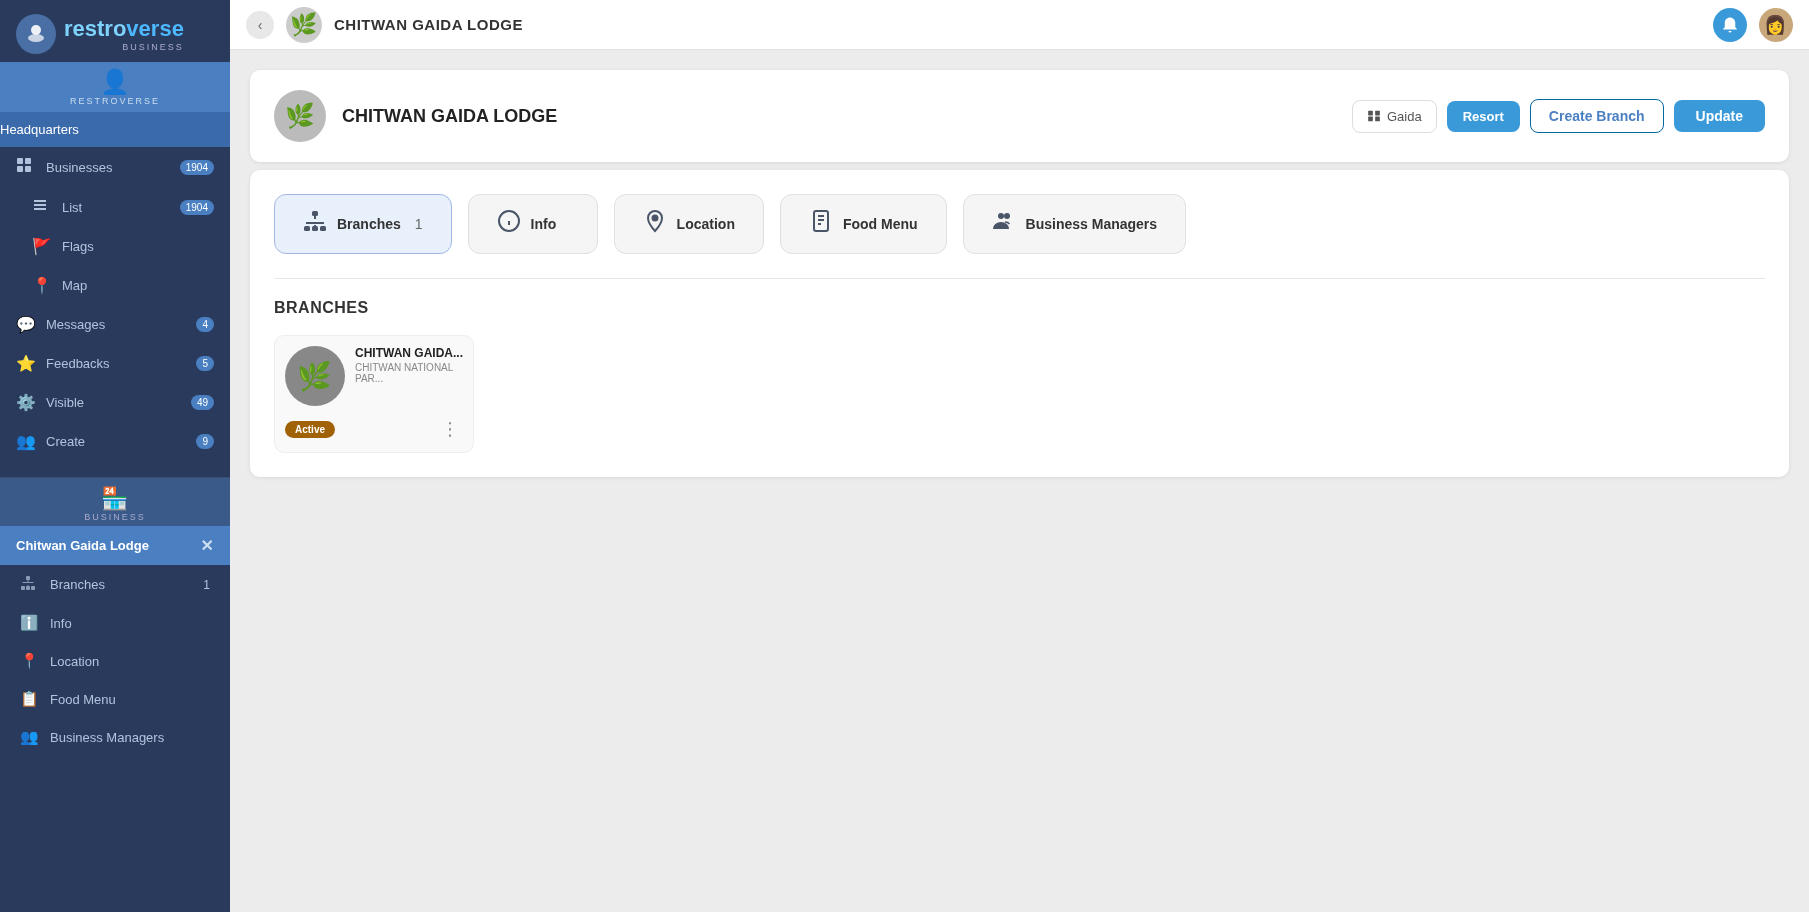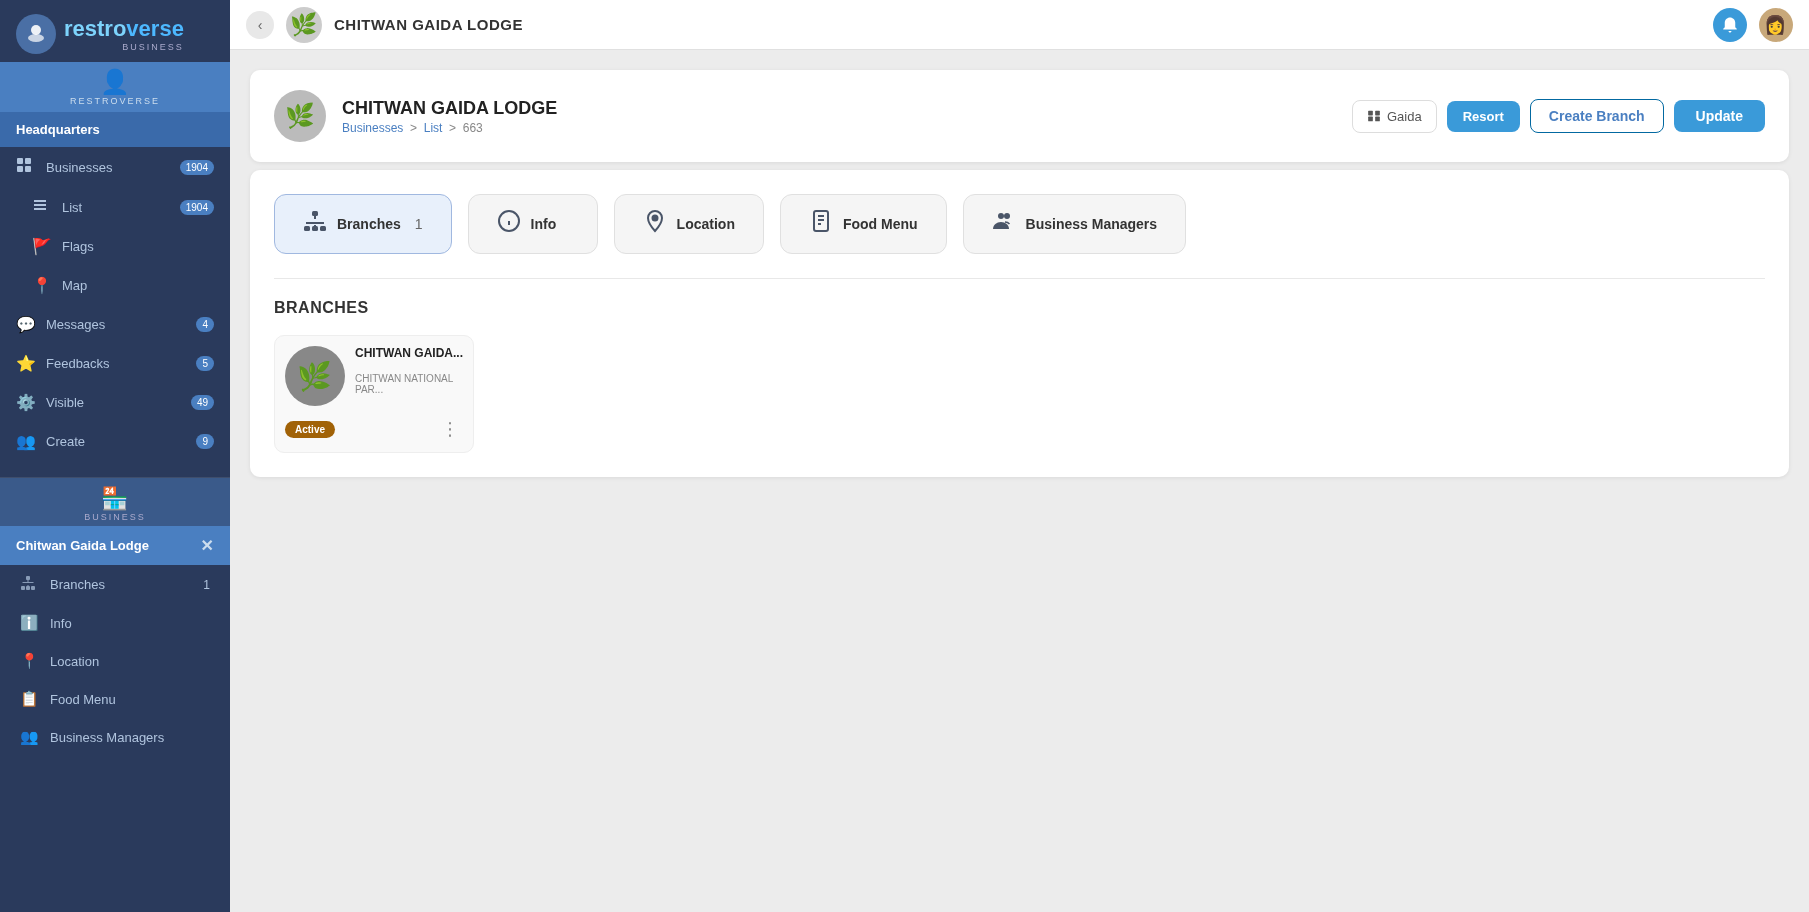--- a/index.html
+++ b/index.html
@@ -32,23 +32,23 @@
       padding: 6px 12px;
       display: flex;
       flex-direction: column;
       align-items: center;
     }
     .hq-icon { font-size: 24px; color: white; }
     .hq-label { font-size: 9px; color: #cde; letter-spacing: 2px; text-transform: uppercase; }
     .hq-title-bar {
       background: #3a6aaa;
       color: white;
-      font-weight: 700;
+      font-weight: 400;
       font-size: 13px;
-      padding: 10px 16px;
+      padding: 10px 0;
       width: 100%;
     }
 
     .sidebar-nav-item {
       display: flex;
       align-items: center;
       gap: 10px;
       padding: 10px 16px;
       color: #b0c4de;
       font-size: 13px;
@@ -315,21 +315,21 @@
       width: 60px; height: 60px;
       border-radius: 50%;
       background: #888;
       overflow: hidden;
       display: flex; align-items: center; justify-content: center;
       font-size: 28px;
       flex-shrink: 0;
     }
     .branch-info { flex: 1; }
     .branch-name { font-size: 12px; font-weight: 700; color: #222; text-transform: uppercase; }
-    .branch-location { font-size: 10px; color: #888; margin-top: 13px; text-transform: uppercase; }
+    .branch-location { font-size: 10px; color: #888; margin-top: 2px; text-transform: uppercase; }
     .branch-status-row { display: flex; align-items: center; justify-content: space-between; margin-top: 4px; }
     .badge-active {
       background: #a16207;
       color: white;
       font-size: 10px;
       font-weight: 700;
       padding: 3px 10px;
       border-radius: 12px;
     }
     .branch-menu-btn {
@@ -497,27 +497,20 @@
   </div>
 
   <div class="content-area">
 
     <div class="business-header-card">
       <div class="business-logo">
         <span>🌿</span>
       </div>
       <div class="business-info">
         <div class="business-name">CHITWAN GAIDA LODGE</div>
-        <div class="breadcrumb">
-          <span>Businesses</span>
-          &nbsp;&gt;&nbsp;
-          <span>List</span>
-          &nbsp;&gt;&nbsp;
-          <span style="color:#888">663</span>
-        </div>
       </div>
       <div class="header-actions">
         <button class="btn-resort">
           <svg width="14" height="14" viewBox="0 0 24 24" fill="currentColor">
               <rect x="2" y="3" width="8" height="8" rx="1"></rect>
               <rect x="14" y="3" width="8" height="8" rx="1"></rect>
               <rect x="2" y="13" width="8" height="8" rx="1"></rect>
               <rect x="14" y="13" width="8" height="8" rx="1"></rect>
             </svg>
           <span>Gaida</span>

